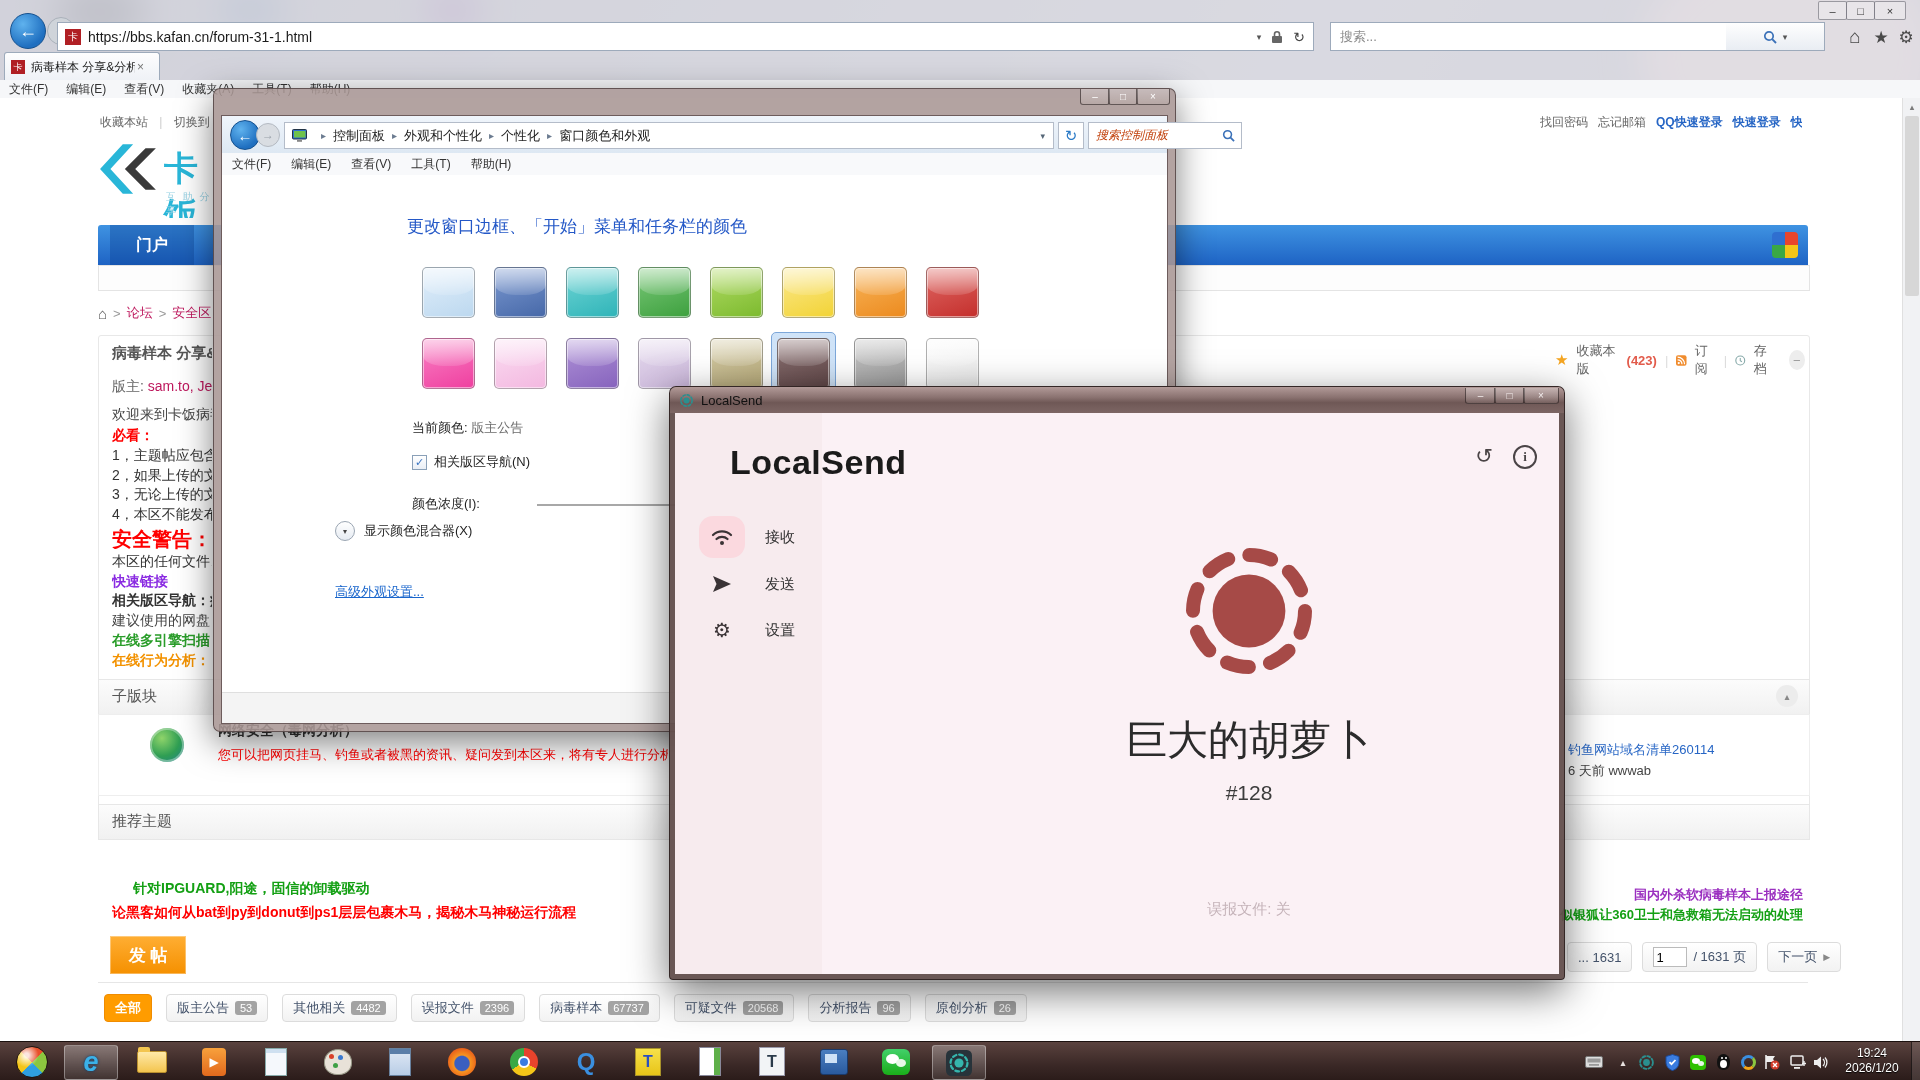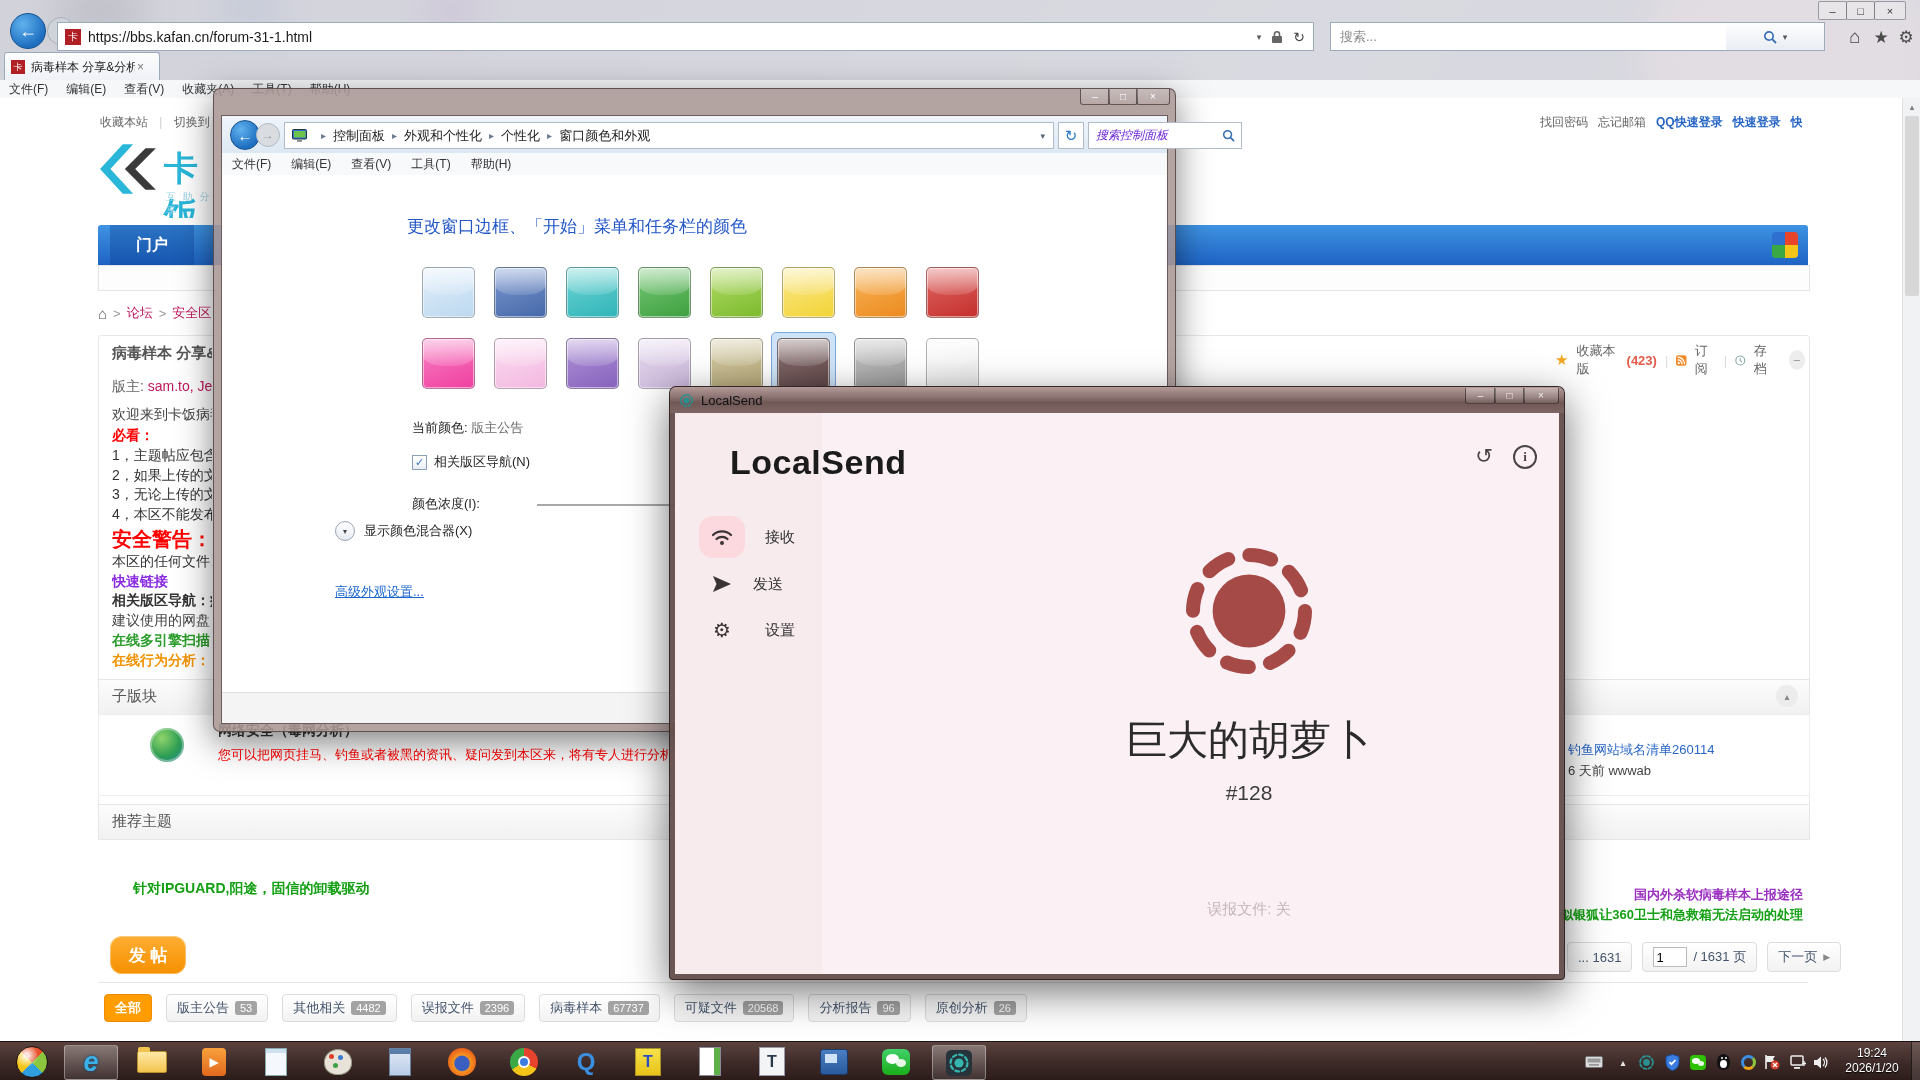--- a/index.html
+++ b/index.html
@@ -227,25 +227,26 @@
     <div class="abs nowrap" style="left:218px;top:624px;font-size:14px;font-weight:bold;color:#333;width:440px;">网络安全（毒网分析）</div>
     <div class="abs nowrap" style="left:218px;top:648px;font-size:13px;color:#f00;width:450px;">您可以把网页挂马、钓鱼或者被黑的资讯、疑问发到本区来，将有专人进行分析解答。</div>
 
     <div class="abs nowrap" style="left:1568px;top:643px;width:235px;font-size:13px;color:#2766c5;">钓鱼网站域名清单260114</div>
     <div class="abs nowrap" style="left:1568px;top:664px;width:235px;font-size:13px;color:#444;">6 天前 wwwab</div>
 
     <div class="abs band" style="left:98px;top:706px;width:1710px;height:34px;"></div>
     <div class="abs" style="left:112px;top:714px;font-size:15px;color:#555;">推荐主题</div>
 
     <div class="abs nowrap" style="left:112px;top:782px;width:540px;font-size:14px;font-weight:bold;color:#14a014;margin-left:21px;">针对IPGUARD,阳途，固信的卸载驱动</div>
+    <div class="abs nowrap" style="left:112px;top:806px;width:560px;font-size:14px;font-weight:bold;color:#f00;">论黑客如何从bat到py到donut到ps1层层包裹木马，揭秘木马神秘运行流程</div>
 
     <div class="abs nowrap" style="left:1563px;top:788px;width:240px;text-align:right;font-size:13px;font-weight:bold;color:#9b30c0;">国内外杀软病毒样本上报途径</div>
     <div class="abs nowrap" style="left:1545px;top:808px;width:258px;text-align:right;font-size:13px;font-weight:bold;color:#14a014;">似银狐让360卫士和急救箱无法启动的处理</div>
 
-    <div class="abs" style="left:110px;top:838px;width:76px;height:38px;border-radius:12px;background:linear-gradient(#ffae33,#f59000);display:flex;align-items:center;justify-content:center;color:#fff;font-size:17px;font-weight:bold;box-shadow:inset 0 0 0 1px rgba(255,255,255,.35);">
+    <div class="abs" style="left:110px;top:838px;width:76px;height:38px;border-radius:0;background:linear-gradient(#ffae33,#f59000);display:flex;align-items:center;justify-content:center;color:#fff;font-size:17px;font-weight:bold;box-shadow:inset 0 0 0 1px rgba(255,255,255,.35);">
         <span>发 帖</span>
       </div>
 
     <div class="abs" style="left:1567px;top:844px;display:flex;align-items:center;gap:10px;">
       <div class="chip" style="height:28px;">
           <span>... 1631</span>
         </div>
       <div class="chip" style="height:28px;">
         <input style="width: 28px; height: 18px; border: 1px solid rgb(187, 187, 187); font-size: 13px; padding: 0px 2px;" value="1">
         <span>/ 1631 页</span>
@@ -323,21 +324,21 @@
         <span class="sep">▸</span>
         <span>外观和个性化</span>
         <span class="sep">▸</span>
         <span>个性化</span>
         <span class="sep">▸</span>
         <span>窗口颜色和外观</span>
         <span style="margin-left:auto;margin-right:8px;font-size:9px;color:#567;">▾</span>
       </div>
       <span class="glyph" style="position:absolute;left:836px;top:6px;width:24px;height:25px;background:#fff;border:1px solid #b4bcc9;color:#2a7ac7;font-size:15px;">↻</span>
       <div style="position:absolute;left:866px;top:6px;width:152px;height:25px;background:#fff;border:1px solid #b4bcc9;display:flex;align-items:center;">
-        <span style="font-style:italic;color:#6d28d9;font-size:12px;padding-left:7px;flex:1;">搜索控制面板</span>
+        <span style="font-style:italic;color:#c2410c;font-size:12px;padding-left:7px;flex:1;">搜索控制面板</span>
         <svg width="13" height="13" viewBox="0 0 14 14" style="margin-right:6px;">
             <circle cx="6" cy="6" r="4.2" fill="none" stroke="#3b71b8" stroke-width="1.7"></circle>
             <line x1="9.2" y1="9.2" x2="13" y2="13" stroke="#3b71b8" stroke-width="1.9"></line>
           </svg>
       </div>
     </div>
     <div id="cp-menubar">
       <span>文件(F)</span>
       <span>编辑(E)</span>
       <span>查看(V)</span>
@@ -424,21 +425,21 @@
     <div class="ls-navrow" style="left:24px;top:103px;gap:20px;">
       <span style="width:46px;height:42px;border-radius:14px;background:#fbd9df;display:flex;align-items:center;justify-content:center;">
         <svg width="22" height="18" viewBox="0 0 22 18">
             <path d="M2 7a13 13 0 0 1 18 0" fill="none" stroke="#3a3335" stroke-width="2.2" stroke-linecap="round"></path>
             <path d="M5.5 11a8 8 0 0 1 11 0" fill="none" stroke="#3a3335" stroke-width="2.2" stroke-linecap="round"></path>
             <circle cx="11" cy="15" r="2" fill="#3a3335"></circle>
           </svg>
       </span>
       <span style="font-size:15px;color:#333;">接收</span>
     </div>
-    <div class="ls-navrow" style="left:24px;top:150px;gap:8px;">
+    <div class="ls-navrow" style="left:24px;top:150px;gap:20px;">
       <span style="width:46px;height:42px;display:flex;align-items:center;justify-content:center;">
         <svg width="20" height="18" viewBox="0 0 20 18">
             <polygon points="1,17 19,9 1,1 4.5,9" fill="#3a3335"></polygon>
           </svg>
       </span>
       <span style="font-size:15px;color:#333;">发送</span>
     </div>
     <div class="ls-navrow" style="left:24px;top:196px;gap:20px;">
       <span class="glyph" style="width:46px;height:42px;font-size:20px;color:#3a3335;">⚙</span>
       <span style="font-size:15px;color:#333;">设置</span>

